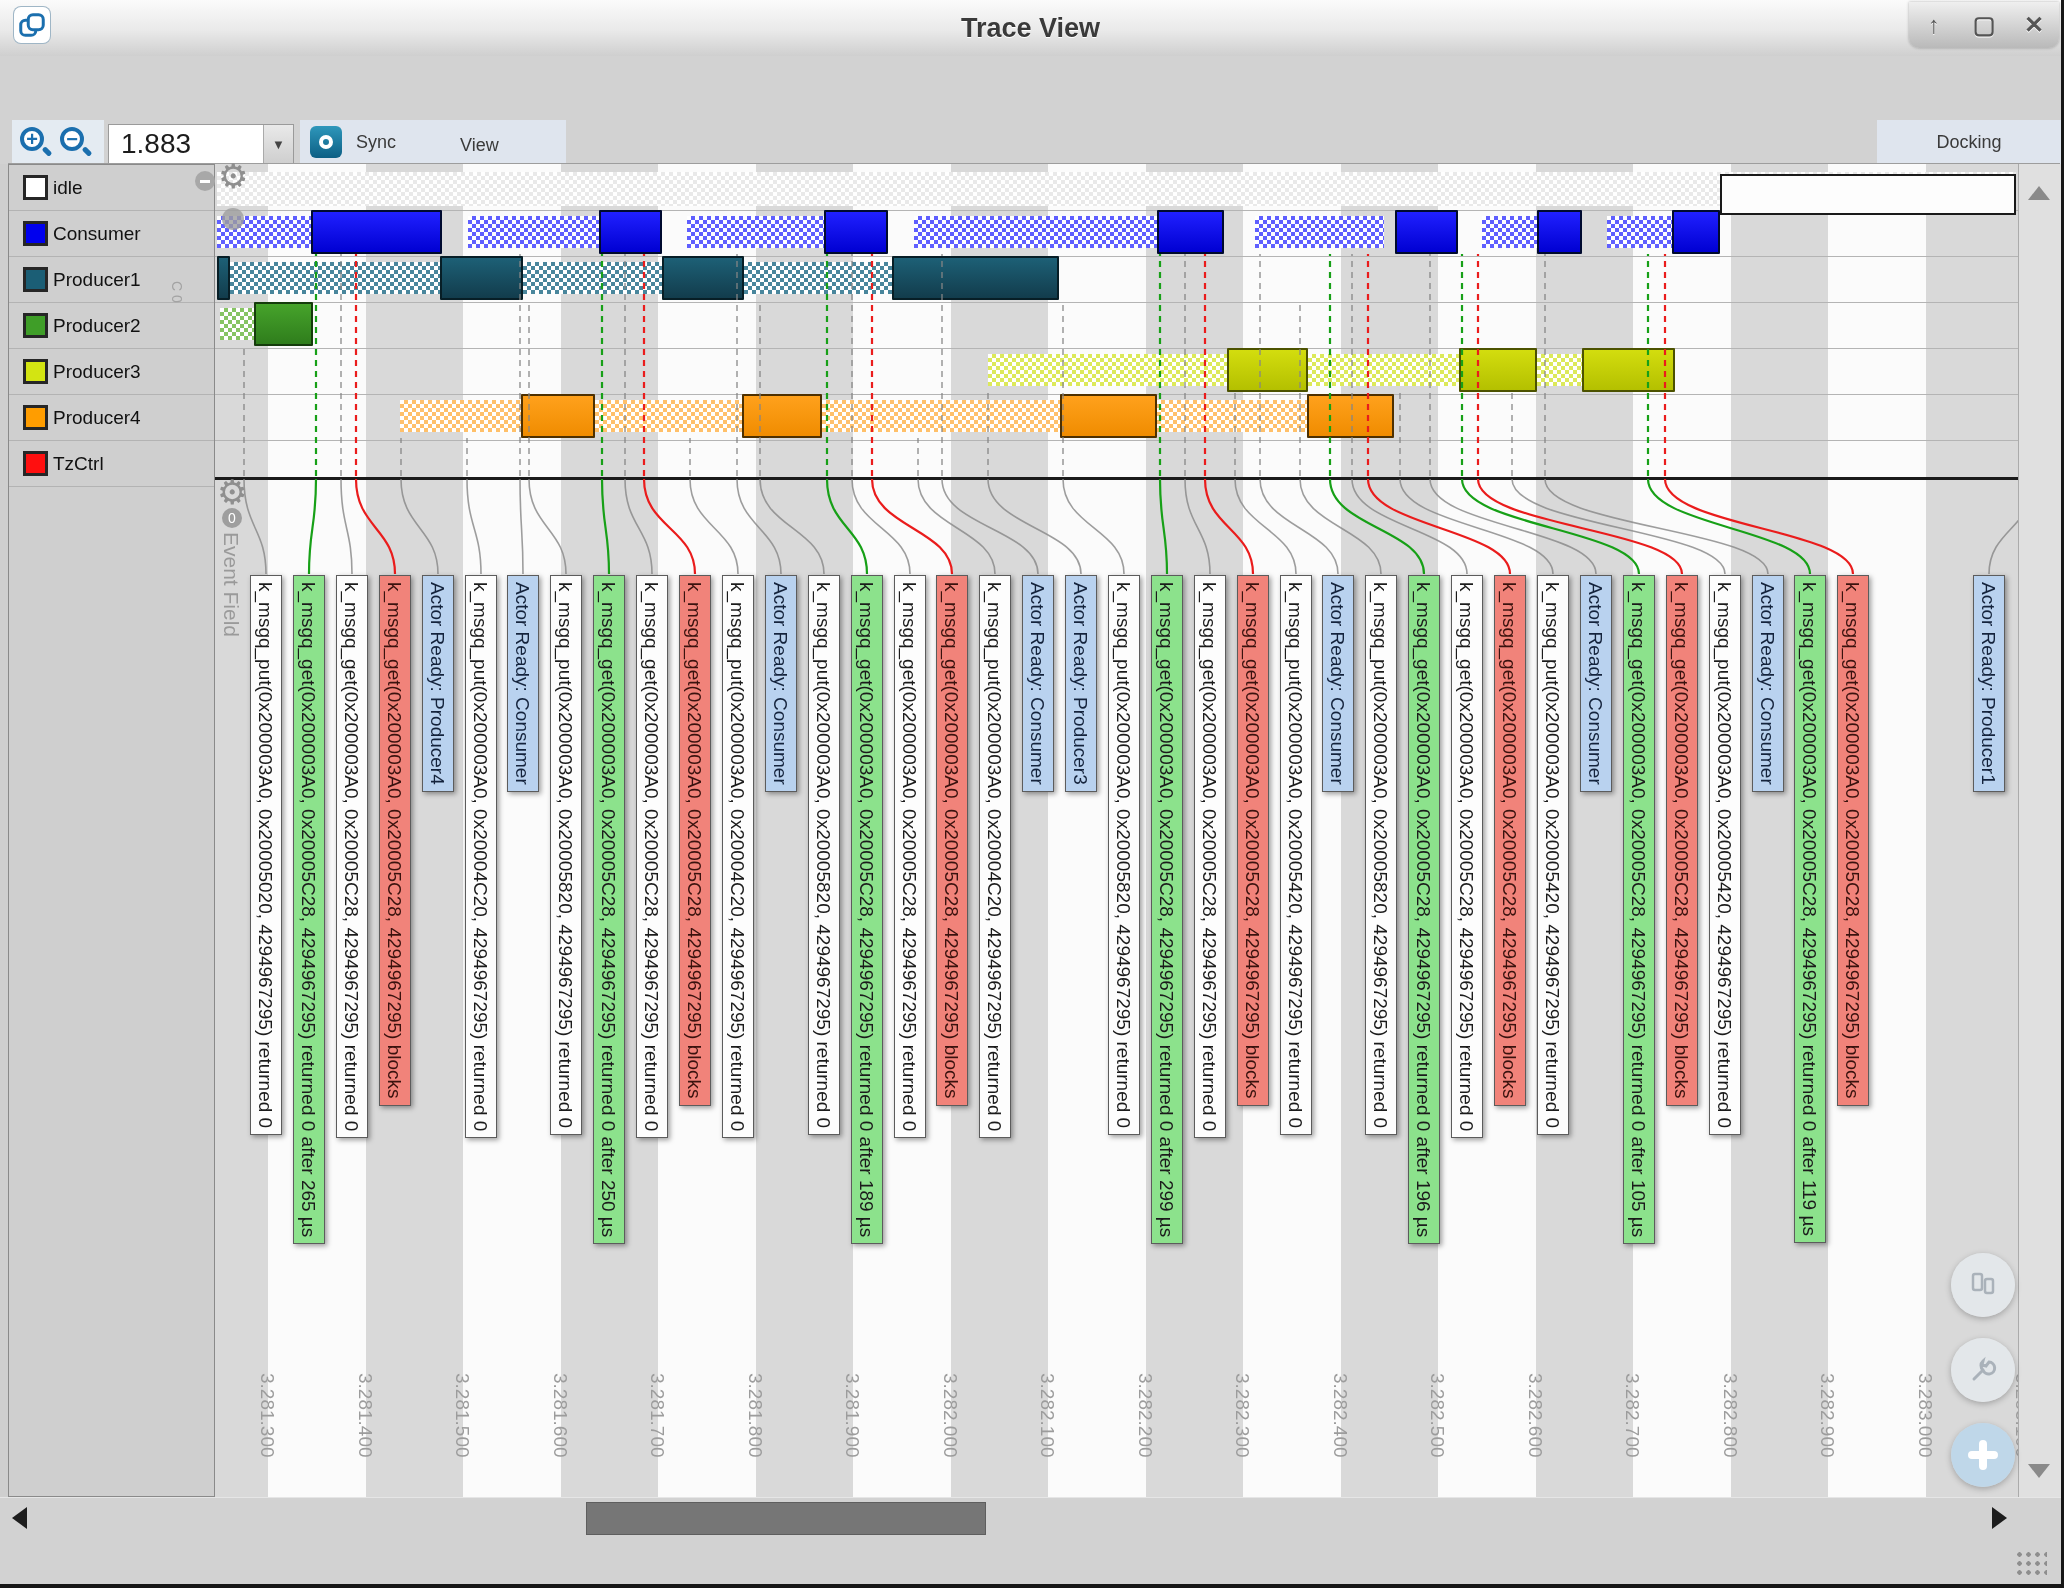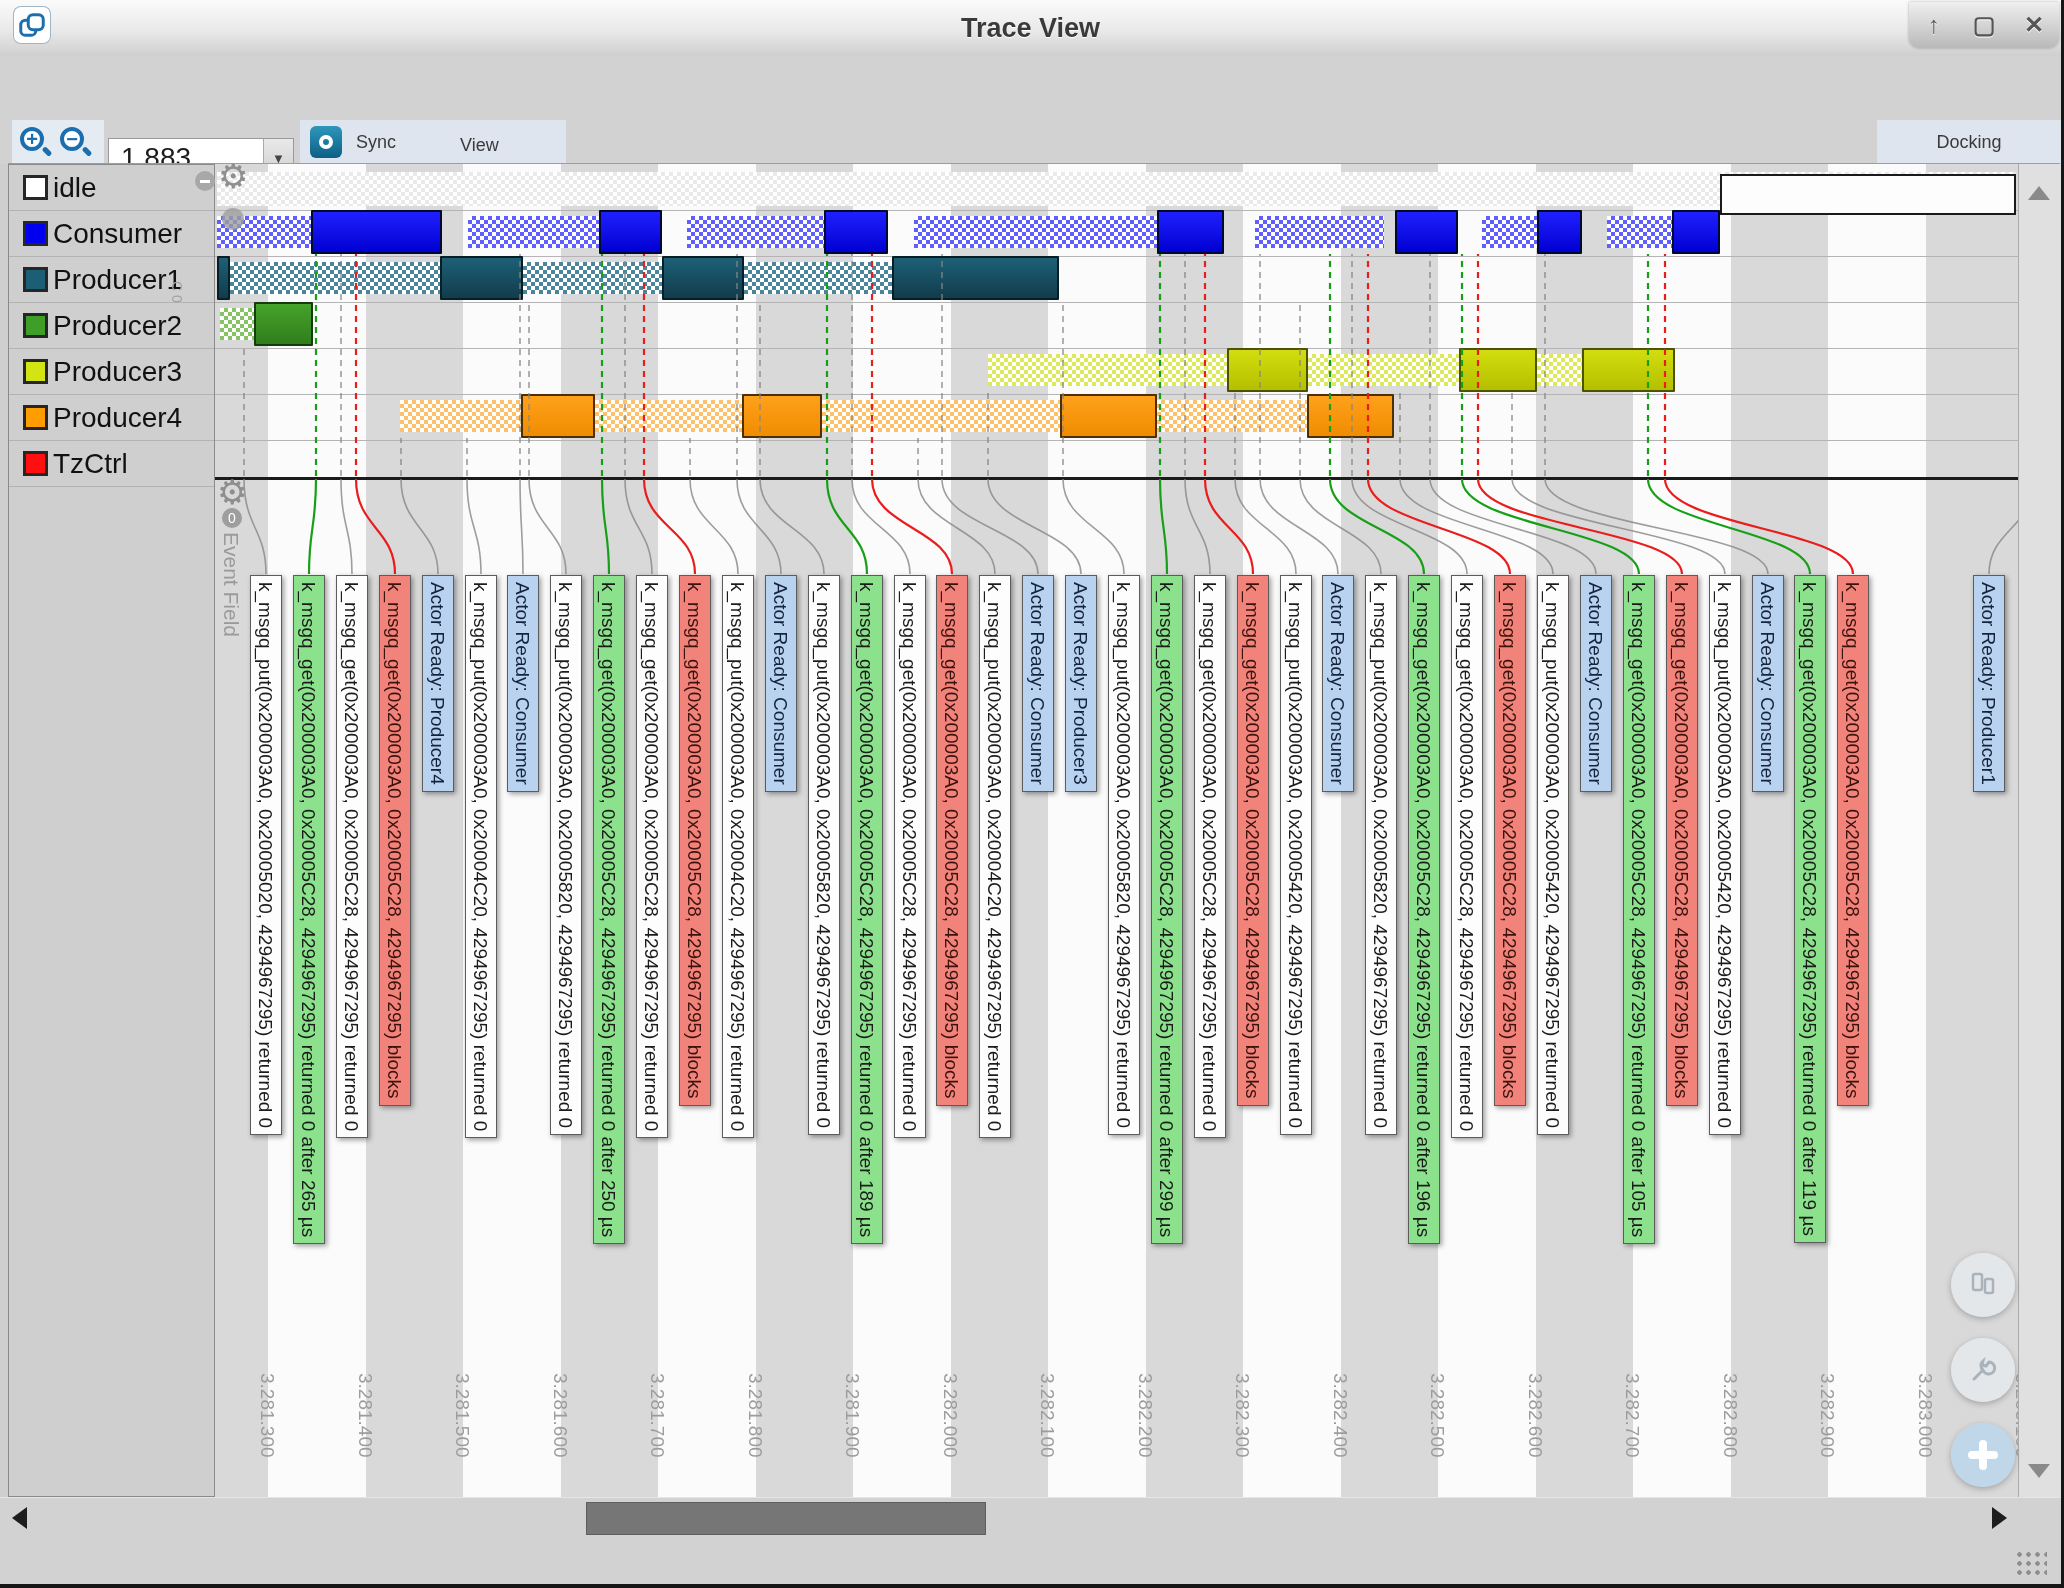--- a/index.html
+++ b/index.html
@@ -23,38 +23,38 @@
     border:1px solid #9a9a9a;border-bottom:none;border-radius:4px 4px 0 0;display:flex;align-items:center;
     padding-left:22px;font-size:25px;color:#333;}
   #tab-tick{position:absolute;left:322px;top:8px;width:3px;height:48px;background:#2b2b2b;border-radius:2px;}
   
   #toolbar{position:absolute;left:0;top:120px;width:100%;height:44px;background:#d2d2d2;}
   #zoombtns{position:absolute;left:12px;top:0px;width:92px;height:44px;background:#e4ebf2;display:flex;align-items:center;gap:6px;padding-left:6px;}
   .magbtn{width:34px;height:34px;position:relative;cursor:pointer;}
   .maglens{position:absolute;left:2px;top:2px;width:24px;height:24px;border:4px solid #1b6fae;border-radius:50%;
     display:flex;align-items:center;justify-content:center;font-size:20px;font-weight:bold;color:#1b6fae;background:#fff;}
   .maghandle{position:absolute;left:24px;top:24px;width:10px;height:5px;background:#1b6fae;transform:rotate(45deg);border-radius:2px;}
-  #zoom-combo{position:absolute;left:108px;top:18px;width:186px;height:40px;background:#fff;border:1px solid #9a9a9a;display:flex;align-items:center;}
+  #zoom-combo{position:absolute;left:108px;top:4px;width:186px;height:40px;background:#fff;border:1px solid #9a9a9a;display:flex;align-items:center;}
   #zoom-value{flex:1;padding-left:12px;font-size:28px;color:#1c1c1c;}
   #combo-arrow{width:30px;height:100%;background:linear-gradient(#e9e9e9,#cfcfcf);border-left:1px solid #aaa;
     display:flex;align-items:center;justify-content:center;font-size:13px;color:#444;}
   #sync-group{position:absolute;left:300px;top:0;width:266px;height:44px;background:#dfe5ee;display:flex;align-items:center;gap:14px;padding-left:10px;}
   #sync-icon{width:32px;height:32px;border-radius:6px;background:linear-gradient(#2e97bb,#0d5f84);
     display:flex;align-items:center;justify-content:center;}
   #sync-icon i{display:block;width:14px;height:14px;border:4px solid #fff;border-radius:50%;}
   .tb-label{font-size:18px;color:#3a3a3a;}
   #view-label{position:absolute;left:460px;top:15px;}
   #docking{position:absolute;right:0;top:0;width:184px;height:44px;background:#dfe5ee;display:flex;align-items:center;justify-content:center;}
   
   #main{position:absolute;left:0;top:164px;width:2064px;height:1333px;background:#cfcfcf;}
   #topline{position:absolute;left:8px;top:-1px;width:2052px;height:1px;background:#9d9d9d;}
   #legend{position:absolute;left:8px;top:0;width:207px;height:1333px;background:#cfcfcf;border:1px solid #8a8a8a;}
   .leg-row{position:absolute;left:0;width:205px;height:46px;border-bottom:1px solid #b3b3b3;display:flex;align-items:center;}
   .leg-chip{width:25px;height:25px;border:3px solid #262626;margin-left:14px;}
-  .leg-name{font-size:28px;color:#111;margin-left:5px;}
+  .leg-name{font-size:19px;color:#111;margin-left:5px;}
   #legend-collapse{position:absolute;left:186px;top:6px;width:20px;height:20px;border-radius:50%;background:#a8a8a8;
     display:flex;align-items:center;justify-content:center;}
   #legend-collapse i{display:block;width:10px;height:3px;background:#fff;}
   #cpu-tag{position:absolute;left:160px;top:116px;font-size:14px;color:#a3a3a3;transform-origin:0 0;transform:rotate(90deg) translateY(-100%);white-space:nowrap;}
   
   #canvas{position:absolute;left:215px;top:0;width:1803px;height:1333px;background:#fbfbfb;overflow:hidden;}
   .stripe{position:absolute;top:0;height:1333px;z-index:1;}
   .rowline{position:absolute;left:0;width:1803px;height:1px;background:#b4b4b4;z-index:2;}
   .hatch{position:absolute;z-index:3;background-size:8px 8px;}
   .solidbar{position:absolute;z-index:3;border-radius:1px;}

